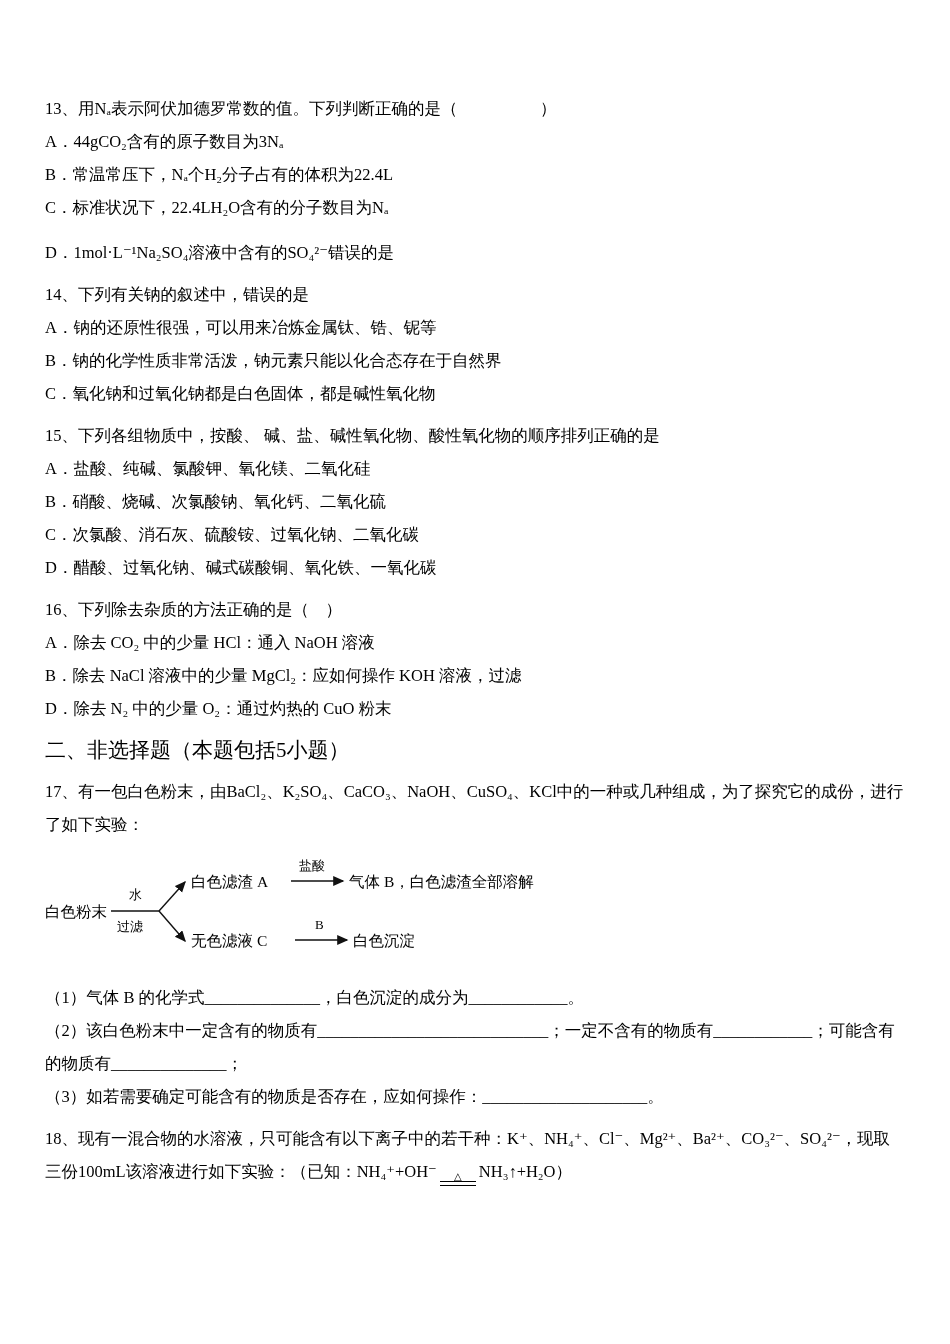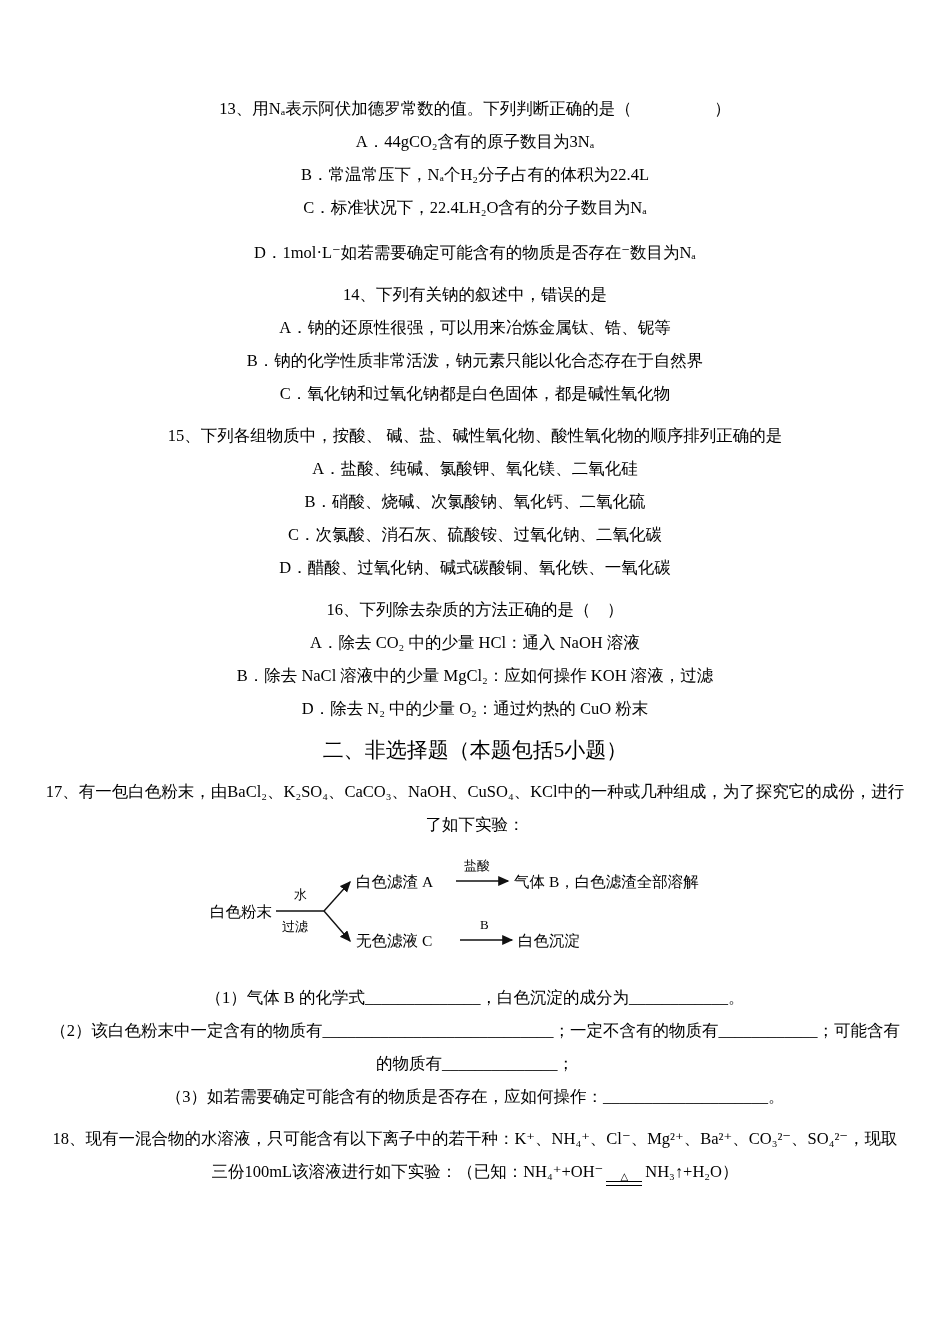--- a/index.html
+++ b/index.html
@@ -4,21 +4,21 @@
 <style>
   * { box-sizing: border-box; }
   html, body { margin: 0; padding: 0; }
   body {
     width: 950px;
     min-height: 1344px;
     background: #ffffff;
     color: #000000;
     font-family: "Liberation Serif", "DejaVu Serif", "DejaVu Sans", serif;
   }
-  .page { padding: 92px 45px 60px 45px; text-align: center; }
+  .page { padding: 92px 45px 60px 45px; }
   .line {
     margin: 0;
     font-size: 16.5px;
     line-height: 33px;
     word-break: break-all;
   }
   .q { margin: 0 0 9px 0; }
   .opt-d13 { padding-top: 12px; }
   .section-heading {
     margin: 2px 0 8px 0;
@@ -51,21 +51,21 @@
 </head>
 <body>
 
 <div class="page">
 
   <section class="q">
     <p class="line">13、用Nₐ表示阿伏加德罗常数的值。下列判断正确的是（　　　　　）</p>
     <p class="line">A．44gCO₂含有的原子数目为3Nₐ</p>
     <p class="line">B．常温常压下，Nₐ个H₂分子占有的体积为22.4L</p>
     <p class="line">C．标准状况下，22.4LH₂O含有的分子数目为Nₐ</p>
-    <p class="line opt-d13">D．1mol·L⁻如若需要确定可能含有的物质是否存在⁻数目为Nₐ</p>
+    <p class="line opt-d13">D．1mol·L⁻¹Na₂SO₄溶液中含有的SO₄²⁻错误的是</p>
   </section>
 
   <section class="q">
     <p class="line">14、下列有关钠的叙述中，错误的是</p>
     <p class="line">A．钠的还原性很强，可以用来冶炼金属钛、锆、铌等</p>
     <p class="line">B．钠的化学性质非常活泼，钠元素只能以化合态存在于自然界</p>
     <p class="line">C．氧化钠和过氧化钠都是白色固体，都是碱性氧化物</p>
   </section>
 
   <section class="q">

